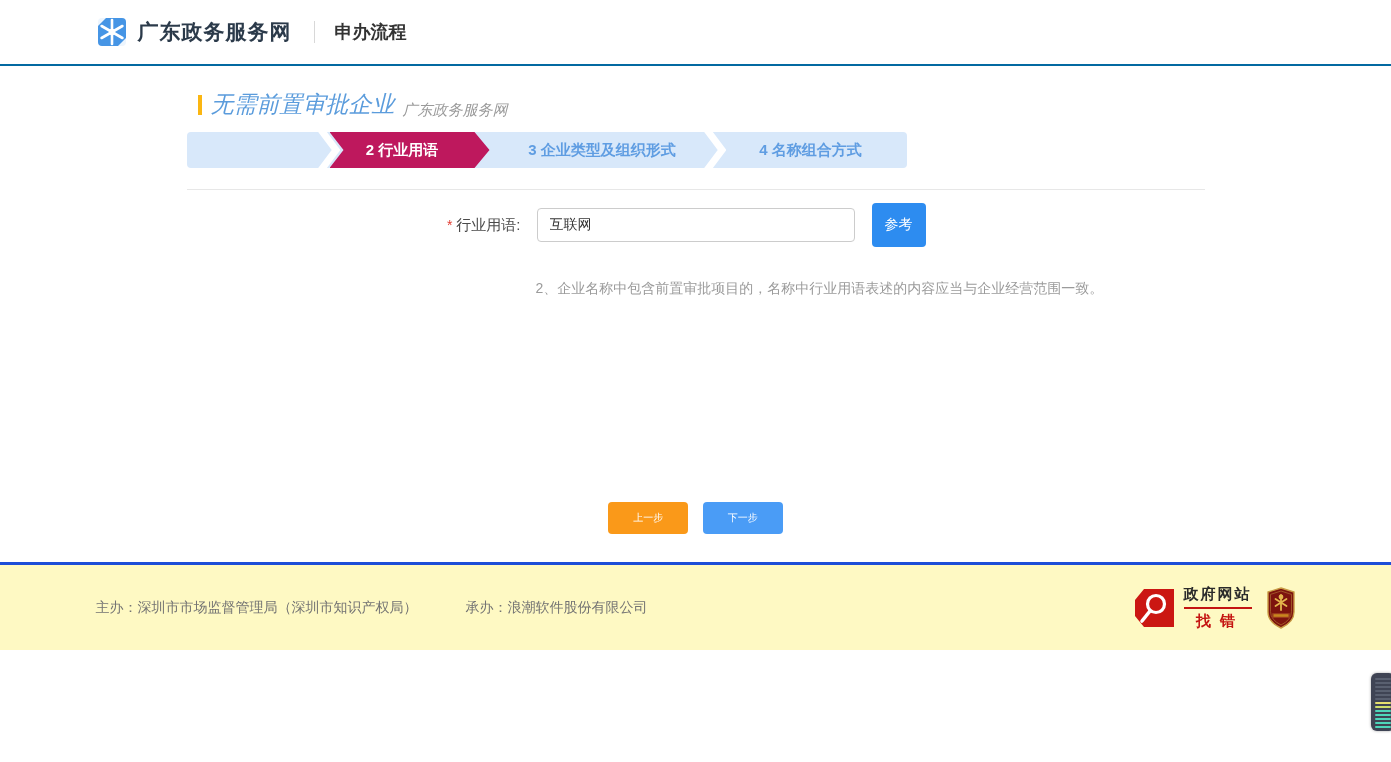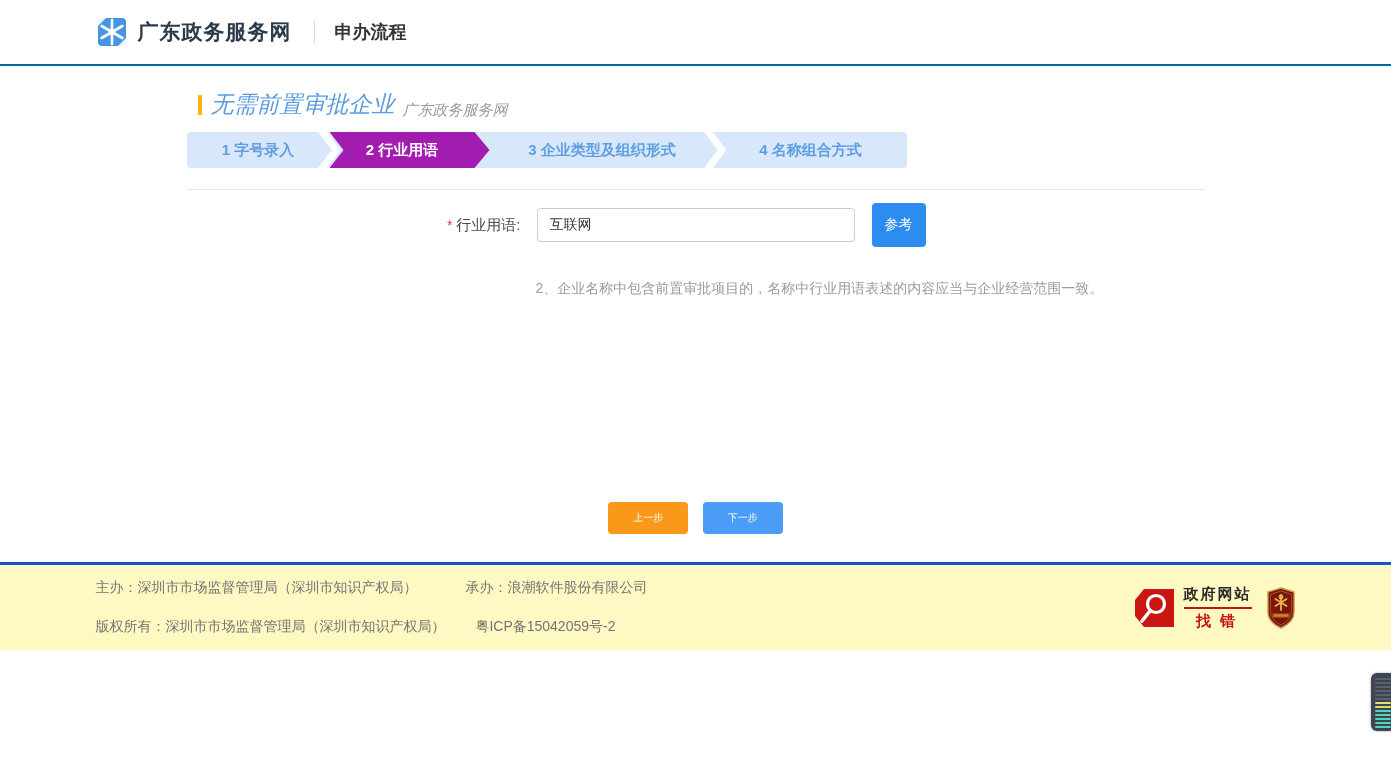--- a/index.html
+++ b/index.html
@@ -18,21 +18,21 @@
   .container { width:1018px; margin:0 auto; }
   .title-row { padding-top:23px; padding-left:11px; display:flex; align-items:flex-end;font-style:italic; }
   .title-bar { width:4px; height:20px; background:#fbb612; align-self:center; margin-right:9px; }
   .page-title { font-size:23px; color:#5b9cdc; font-weight:400; }
   .page-subtitle { font-size:15px; color:#9a9a9a; margin-left:8px; }
 
   .step-bar { position:relative; width:720px; height:36px; margin-top:12px; background:#d8e8fa; border-radius:4px; }
   .step { position:absolute; top:0; height:36px; display:flex; align-items:center; justify-content:center;
           font-size:15px; font-weight:700; color:#5f9de2; }
   .step-1 { left:0; width:143px; }
-  .step-2 { left:143px; width:160px; background:#a21caf; color:#fff; padding-right:15px;
+  .step-2 { left:143px; width:160px; background:#be185d; color:#fff; padding-right:15px;
             clip-path:polygon(0 0, calc(100% - 15px) 0, 100% 50%, calc(100% - 15px) 100%, 0 100%, 14px 50%); }
   .step-3 { left:303px; width:225px; }
   .step-4 { left:528px; width:192px; }
   .step-sep { position:absolute; top:0; }
 
   .section-divider { width:1018px; height:1px; background:#e7e7e7; margin-top:21px; }
 
   .form-row { display:flex; align-items:center; margin-top:13px; }
   .form-label { width:334px; text-align:right; font-size:15px; color:#4a4a4a; }
   .required-mark { color:#e23b30; font-size:14px; margin-right:4px; }
@@ -97,21 +97,20 @@
 <div class="main">
   <div class="container">
 
     <div class="title-row">
       <span class="title-bar"></span>
       <span class="page-title">无需前置审批企业</span>
       <span class="page-subtitle">广东政务服务网</span>
     </div>
 
     <div class="step-bar">
-      <div class="step step-1">1 字号录入</div>
       <div class="step step-2">2 行业用语</div>
       <div class="step step-3">3 企业类型及组织形式</div>
       <div class="step step-4">4 名称组合方式</div>
       <svg class="step-sep" style="left:131px" width="22" height="36">
         <polyline points="3,-2 18,18 3,38" stroke="#ffffff" stroke-width="7" fill="none"></polyline>
       </svg>
       <svg class="step-sep" style="left:517px" width="22" height="36">
         <polyline points="3,-2 18,18 3,38" stroke="#ffffff" stroke-width="7" fill="none"></polyline>
       </svg>
     </div>
@@ -135,24 +134,20 @@
 
   </div>
 </div>
 
 <div class="footer">
   <div class="footer-inner">
     <div class="footer-text">
       <div class="f-line">
         <span class="f-gap-lg">主办：深圳市市场监督管理局（深圳市知识产权局）</span>
         <span>承办：浪潮软件股份有限公司</span>
-      </div>
-      <div class="f-line">
-        <span class="f-gap-md">版权所有：深圳市市场监督管理局（深圳市知识产权局）</span>
-        <span>粤ICP备15042059号-2</span>
       </div>
     </div>
 
     <div class="footer-badges">
       <div class="find-error">
         <svg width="42" height="44" viewBox="0 0 42 44">
           <polygon points="10,3 40,3 40,41 10,41 1,30 1,14" fill="#cb1712"></polygon>
           <circle cx="22" cy="18" r="8.5" fill="none" stroke="#fff" stroke-width="3.2"></circle>
           <line x1="16" y1="25" x2="8" y2="35" stroke="#fff" stroke-width="3.6" stroke-linecap="round"></line>
         </svg>

